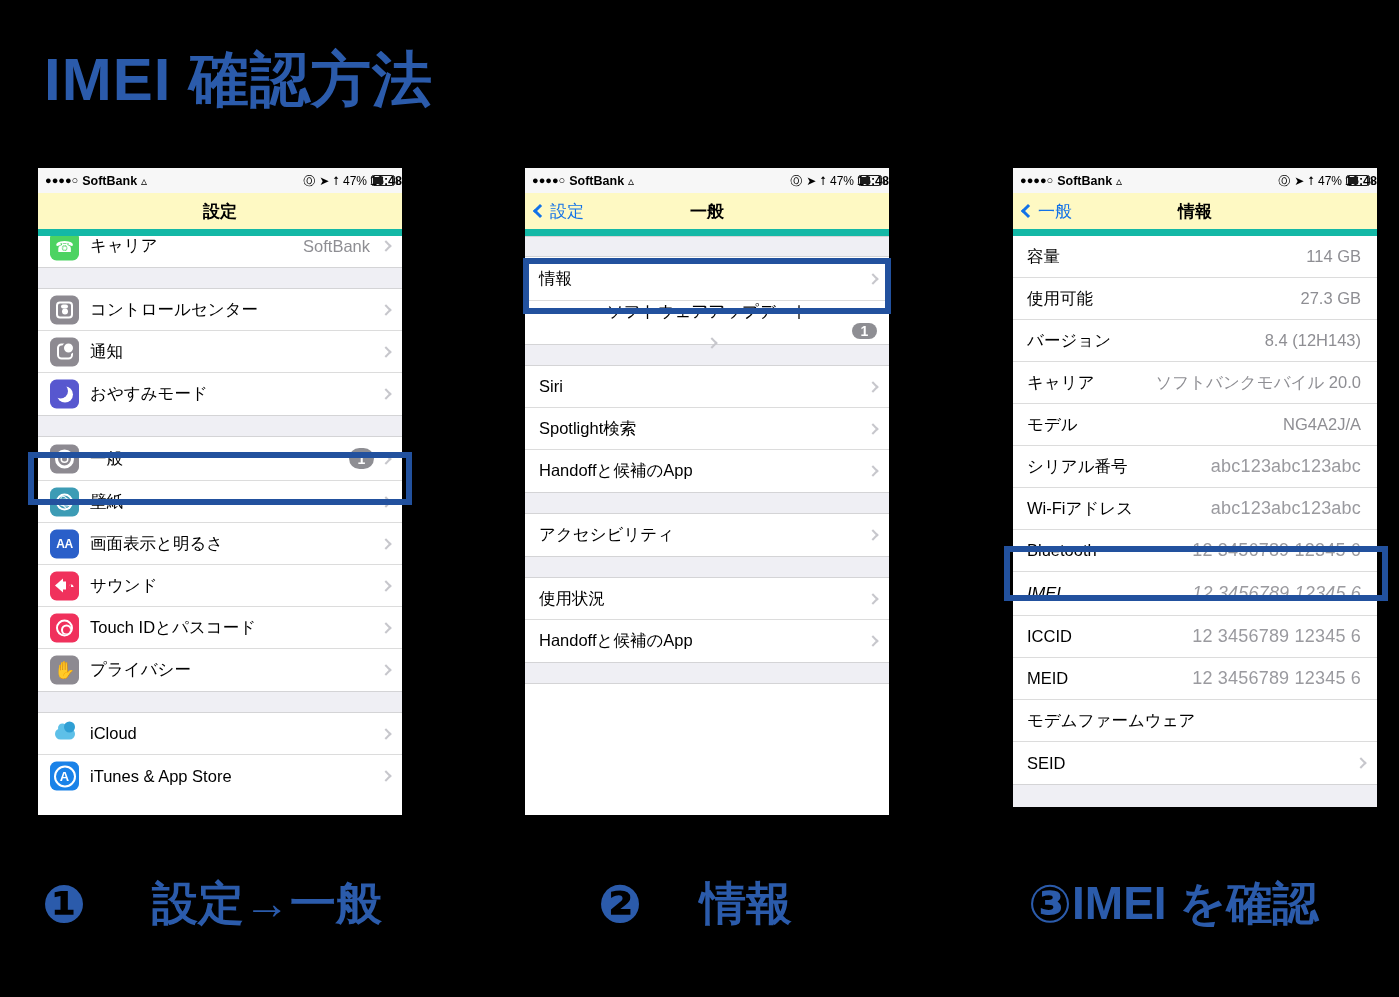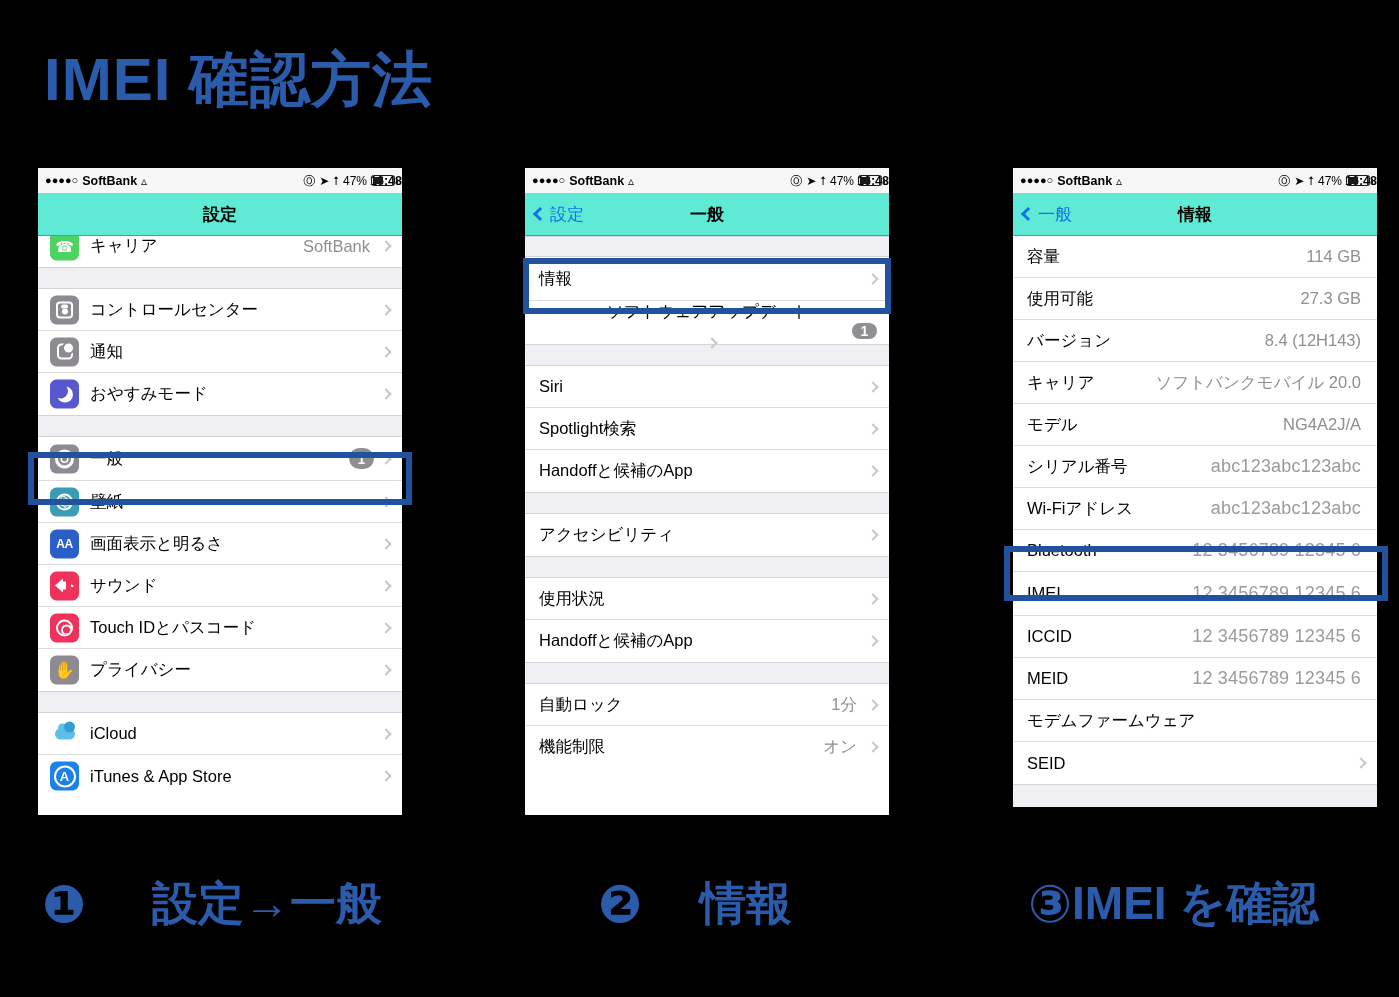--- a/index.html
+++ b/index.html
@@ -63,22 +63,22 @@
     width: 2px; height: 5px; background: #1a1a1a; border-radius: 0 1px 1px 0;
   }
   .batt .fill {
     position: absolute; left: 1.3px; top: 1.3px; bottom: 1.3px;
     width: 45%; background: #1a1a1a; border-radius: 1px;
   }
 
   
   .navbar {
     height: 43px;
-    background: #5eead4;
-    border-bottom: 1px solid #14b8a6;
+    background: #fef9c3;
+    border-bottom: 7px solid #14b8a6;
     display: flex; align-items: center;
     position: relative;
     padding: 0 10px;
   }
   .nav-title {
     position: absolute; left: 0; right: 0; text-align: center;
     font-size: 17px; font-weight: bold; color: #000;
   }
   .nav-back {
     display: flex; align-items: center; gap: 3px;
@@ -492,32 +492,20 @@
         </div>
         <div class="row last">
           <span class="label">Handoffと候補のApp</span>
           <span class="value"></span>
           <span class="chev"></span>
         </div>
       </div>
 
       <div class="gap"></div>
 
-      <div class="group clip" style="height:83px;">
-        <div class="row">
-          <span class="label">自動ロック</span>
-          <span class="value">1分</span>
-          <span class="chev"></span>
-        </div>
-        <div class="row last">
-          <span class="label">機能制限</span>
-          <span class="value">オン</span>
-          <span class="chev"></span>
-        </div>
-      </div>
     </div>
   </div>
 
   <div class="phone" id="phone3">
 
     <div class="statusbar">
       <div class="sb-left">
         <span class="dots">●●●●○</span>
         <span>SoftBank</span>
         <span class="wifi-ic glyph">▵</span>
@@ -569,21 +557,21 @@
           <span class="value big">abc123abc123abc</span>
         </div>
         <div class="row">
           <span class="label">Wi-Fiアドレス</span>
           <span class="value big">abc123abc123abc</span>
         </div>
         <div class="row">
           <span class="label">Bluetooth</span>
           <span class="value big">12 3456789 12345 6</span>
         </div>
-        <div class="row" style="height:44px;">
+        <div class="row" style="height:44px;font-style:italic;">
           <span class="label">IMEI</span>
           <span class="value big">12 3456789 12345 6</span>
         </div>
         <div class="row">
           <span class="label">ICCID</span>
           <span class="value big">12 3456789 12345 6</span>
         </div>
         <div class="row">
           <span class="label">MEID</span>
           <span class="value big">12 3456789 12345 6</span>

